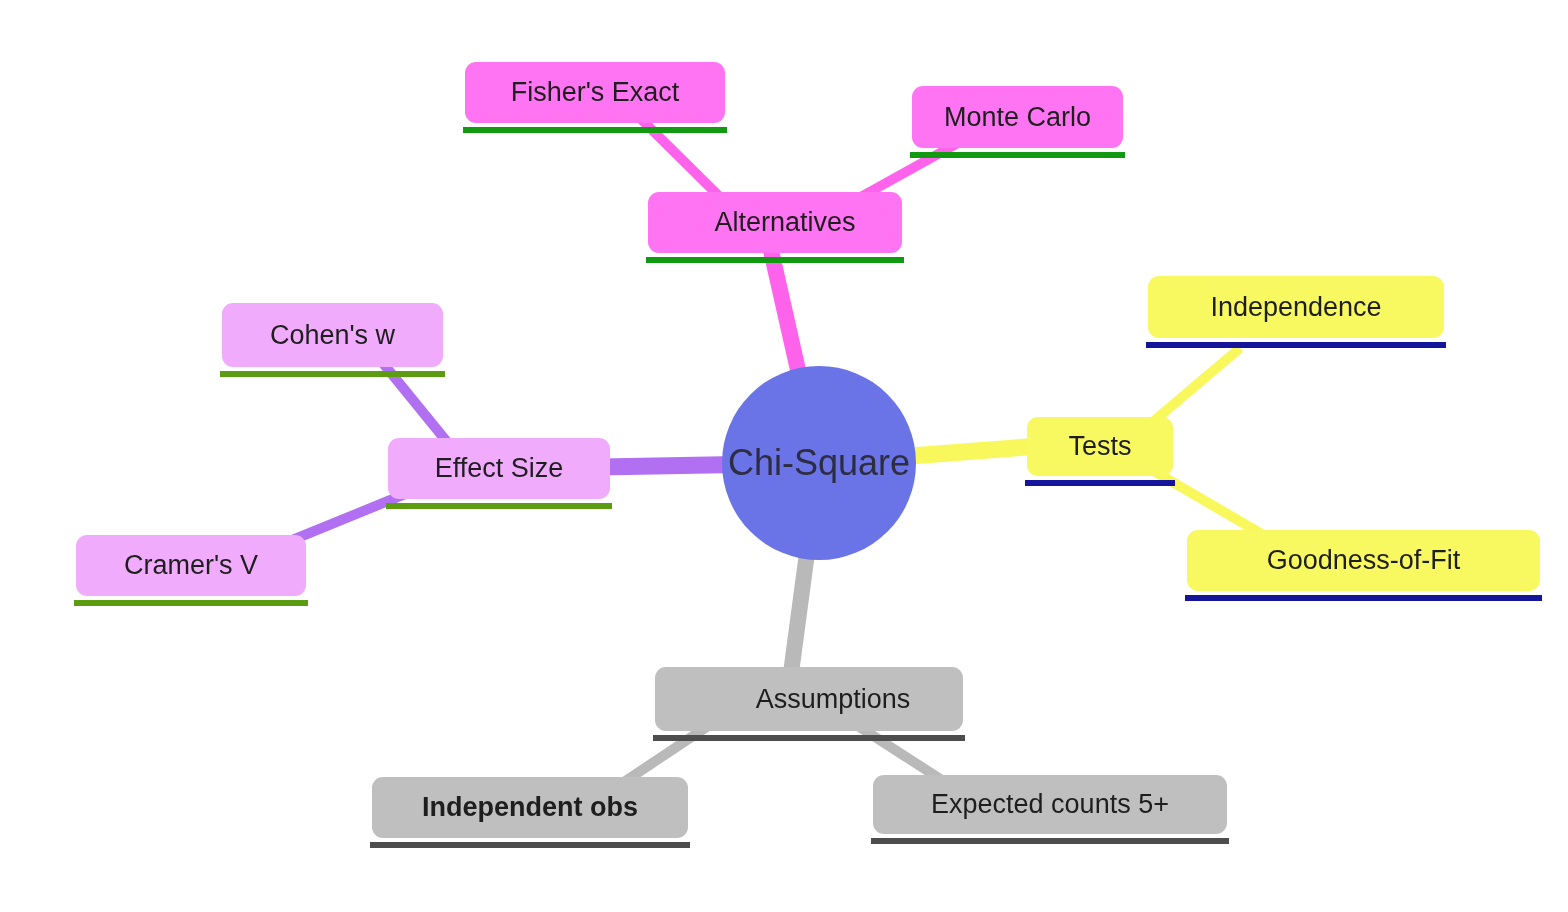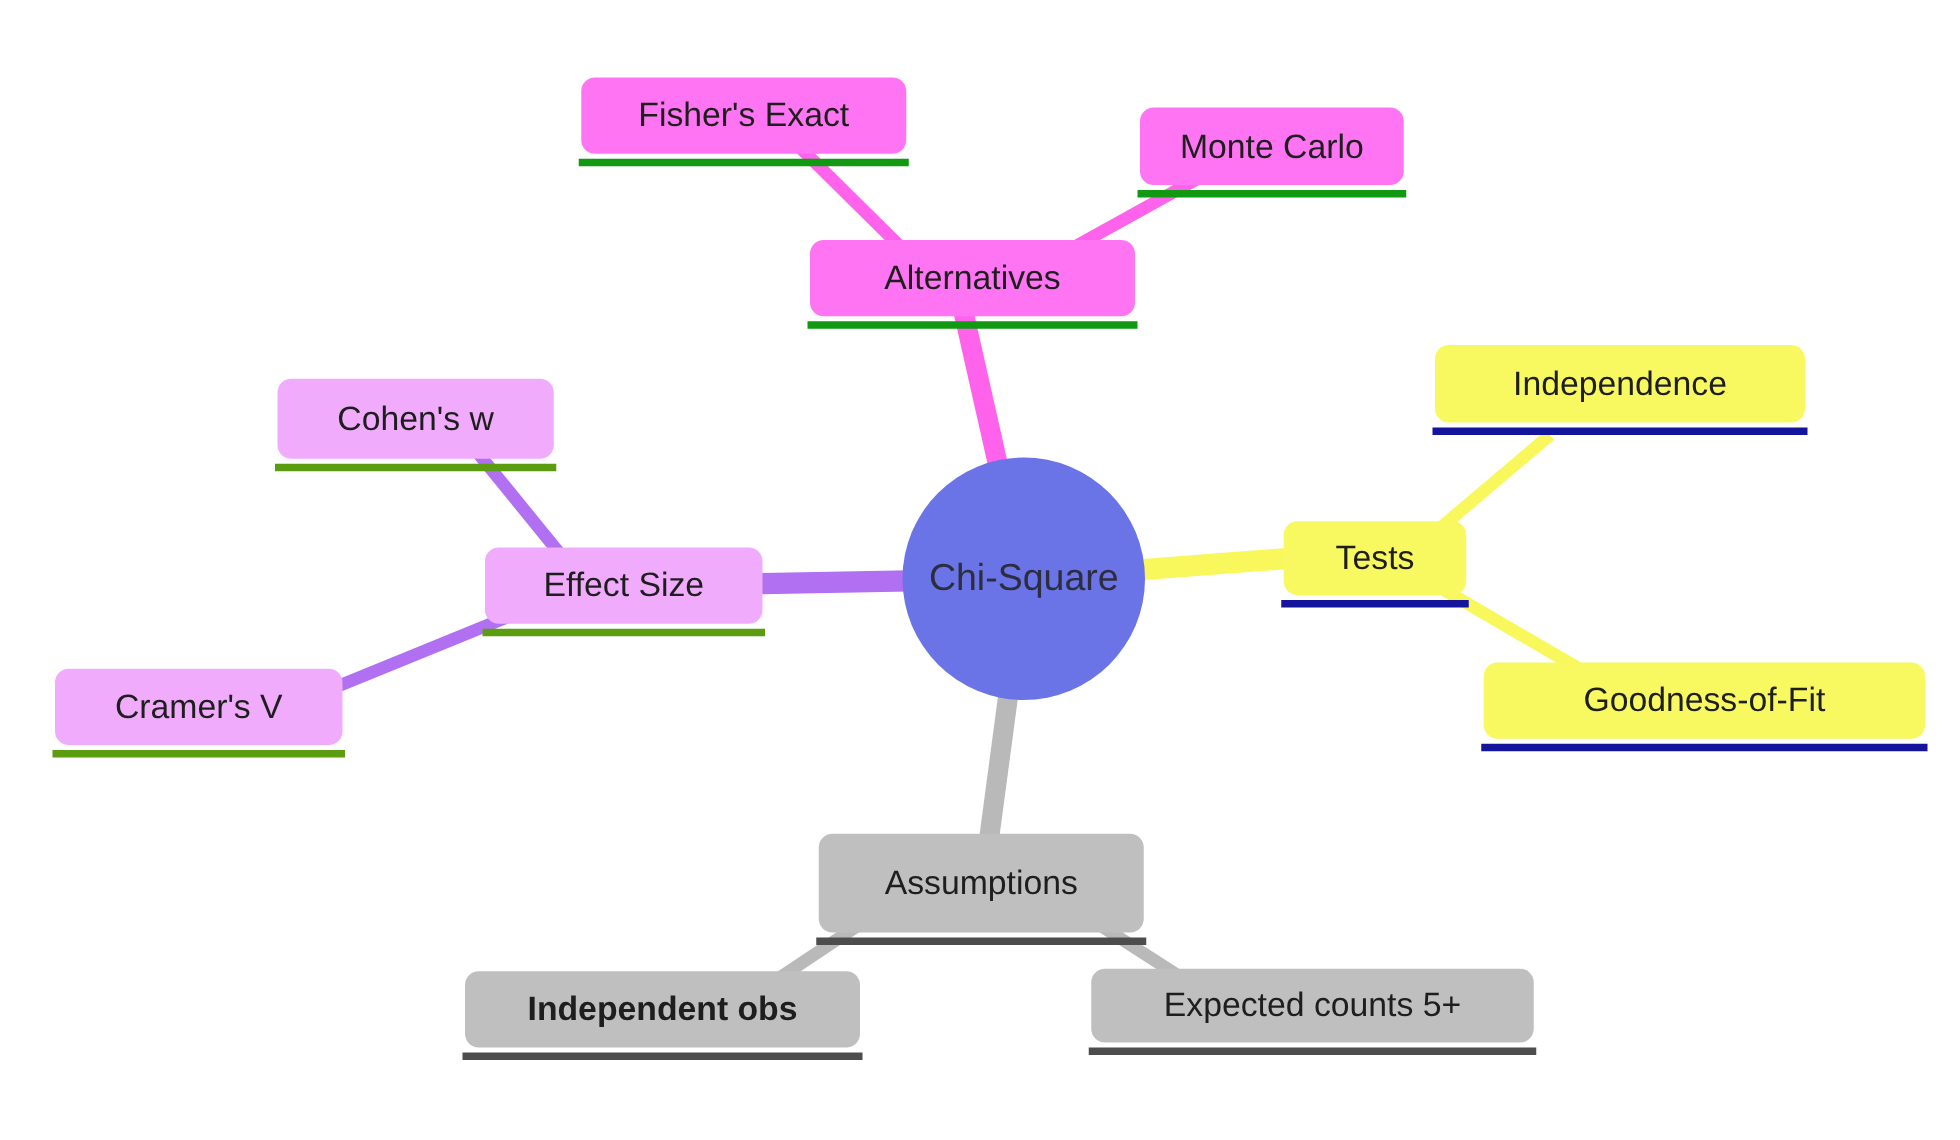--- a/index.html
+++ b/index.html
@@ -39,36 +39,36 @@
   .l-yellow  { stroke:#f8f85c; }
   .l-purple  { stroke:#b16ff2; }
   .l-gray    { stroke:#b9b9b9; }
 
   .center-node {
     position:absolute;
     left:722px; top:366px; width:194px; height:194px;
     border-radius:50%;
     background:#6b74e6;
     display:flex; align-items:center; justify-content:center;
-    font-size:30px;
+    font-size:36px;
     color:#2d2d40;
     white-space:nowrap;
   }
 
   
   .n-fisher       { left:465px;  top:62px;  width:260px; height:61px; }
   .n-monte        { left:912px;  top:86px;  width:211px; height:62px; }
-  .n-alternatives { left:648px;  top:192px; width:260px; height:61px; }
+  .n-alternatives { left:648px;  top:192px; width:234px; height:61px;padding-left:20px; }
   .n-independence { left:1148px; top:276px; width:296px; height:62px; }
   .n-tests        { left:1027px; top:417px; width:146px; height:59px; }
   .n-goodness     { left:1187px; top:530px; width:353px; height:61px; }
   .n-cohens       { left:222px;  top:303px; width:221px; height:64px; }
   .n-effect       { left:388px;  top:438px; width:222px; height:61px; }
-  .n-cramers      { left:44px;   top:535px; width:230px; height:61px; }
-  .n-assumptions  { left:655px;  top:667px; width:260px; height:79px; }
+  .n-cramers      { left:76px;   top:535px; width:230px; height:61px; }
+  .n-assumptions  { left:655px;  top:667px; width:260px; height:64px;padding-left:48px; }
   .n-indepobs     { left:372px;  top:777px; width:316px; height:61px;font-weight:bold; }
   .n-expected     { left:873px;  top:775px; width:354px; height:59px; }
 </style>
 </head>
 <body>
 
 <div class="stage">
 
   <svg class="connector-layer" viewBox="0 0 1568 912" xmlns="http://www.w3.org/2000/svg">
 

